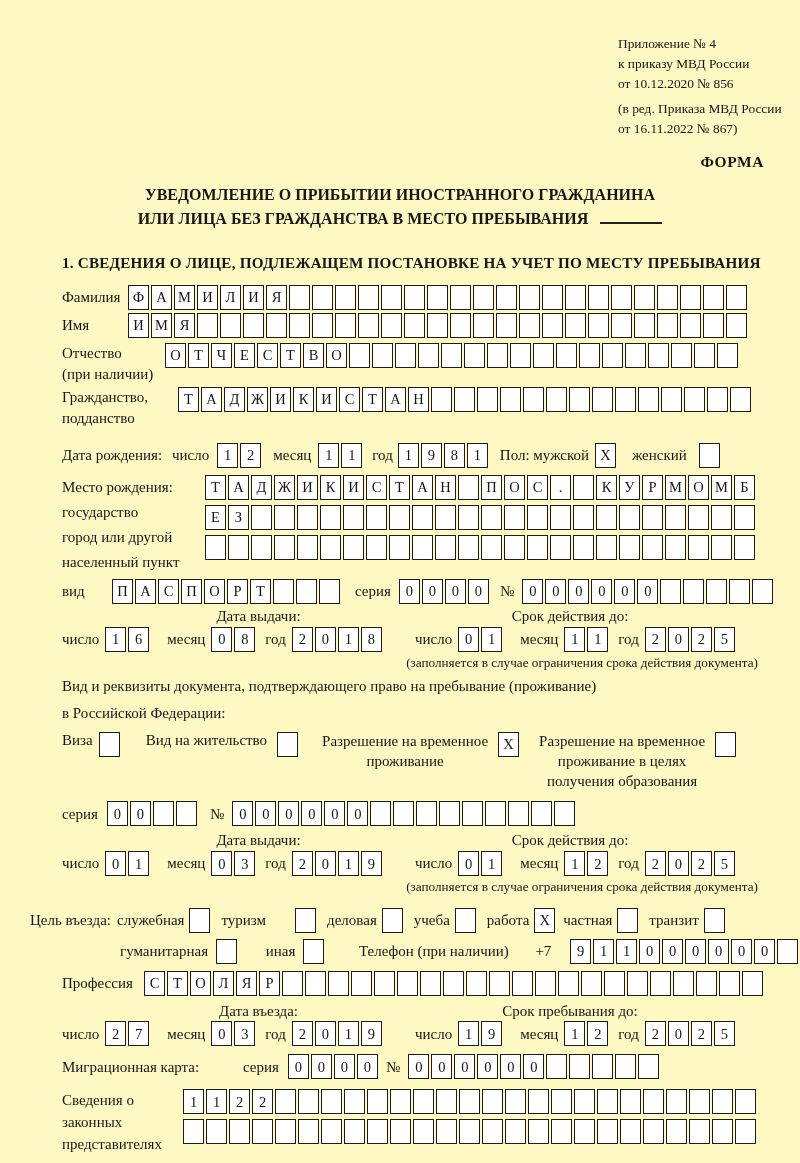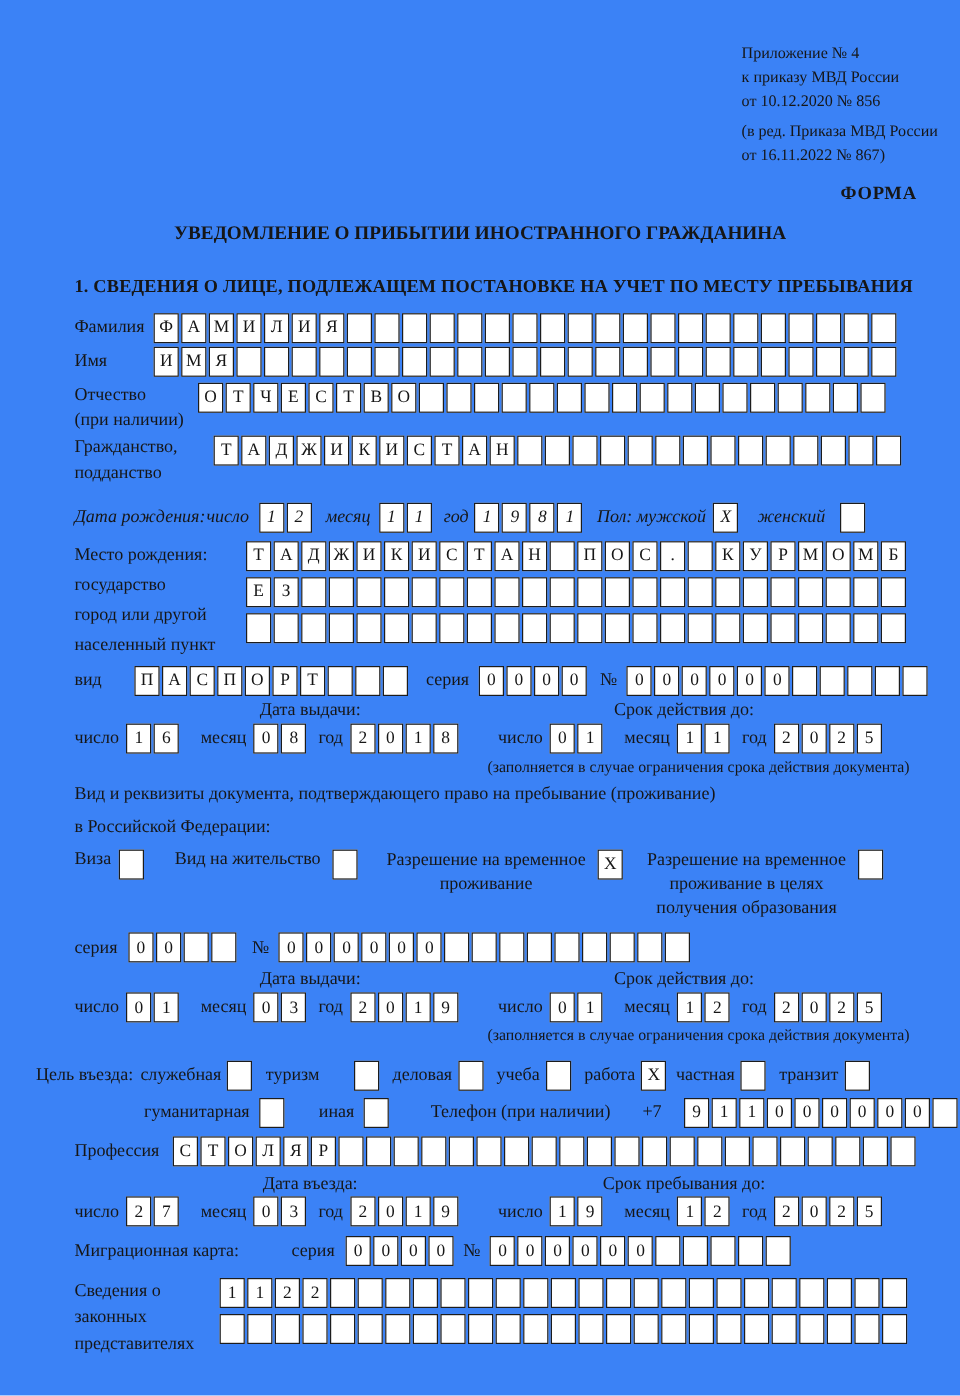--- a/index.html
+++ b/index.html
@@ -1,17 +1,17 @@
 <!DOCTYPE html>
 <html><head>
 <meta charset="utf-8">
 <style>
   html,body{margin:0;padding:0;background:#fff;}
   .page{
-    position:relative;width:800px;height:1163px;overflow:hidden;background:#3b82f6;
+    position:relative;width:800px;height:1163px;overflow:hidden;background:#fef9c3;
     color:#161616;font-family:"Liberation Serif","DejaVu Serif",serif;
     font-size:15px;line-height:1.25;
   }
   .annex{padding-top:34px;margin-left:618px;font-size:13.4px;line-height:1.5;}
   .annex-note{margin-top:5px;}
   .forma{text-align:right;margin:12px 36px 0 0;font-weight:bold;font-size:15.5px;letter-spacing:.6px;}
   .title{text-align:center;font-weight:bold;font-size:16px;margin-top:12px;line-height:1.5;}
   .uline{display:inline-block;width:62px;border-bottom:2.2px solid #222;height:12px;margin-left:12px;}
   .sec1{margin:22px 30px 0 62px;font-weight:bold;font-size:15.2px;letter-spacing:.2px;}
   .row{display:flex;align-items:center;margin-left:62px;}
@@ -60,20 +60,23 @@
     <div class="annex-note">
       <div>(в ред. Приказа МВД России</div>
       <div>от 16.11.2022 № 867)</div>
     </div>
   </div>
 
   <div class="forma">ФОРМА</div>
 
   <div class="title">
     <div>УВЕДОМЛЕНИЕ О ПРИБЫТИИ ИНОСТРАННОГО ГРАЖДАНИНА</div>
+    <div>
+      <span>ИЛИ ЛИЦА БЕЗ ГРАЖДАНСТВА В МЕСТО ПРЕБЫВАНИЯ</span><span class="uline"></span>
+    </div>
   </div>
 
   <div class="sec1">1. СВЕДЕНИЯ О ЛИЦЕ, ПОДЛЕЖАЩЕМ ПОСТАНОВКЕ НА УЧЕТ ПО МЕСТУ ПРЕБЫВАНИЯ</div>
 
   <div class="row" style="margin-top:13px;">
     <span class="lab" style="width:66px;">Фамилия</span>
     <span class="boxes">
         <span class="box">Ф</span>
         <span class="box">А</span>
         <span class="box">М</span>
@@ -198,21 +201,21 @@
         <span class="box"></span>
         <span class="box"></span>
         <span class="box"></span>
         <span class="box"></span>
         <span class="box"></span>
         <span class="box"></span>
         <span class="box"></span>
       </span>
   </div>
 
-  <div class="row" style="margin-top:14px;font-style:italic;">
+  <div class="row" style="margin-top:14px;">
     <span class="lab" style="width:110px;">Дата рождения:</span>
     <span class="lab" style="margin-right:8px;">число</span>
     <span class="boxes" style="margin-right:10px;">
         <span class="box">1</span>
         <span class="box">2</span>
       </span>
     <span class="lab" style="margin-right:7px;">месяц</span>
     <span class="boxes" style="margin-right:8px;">
         <span class="box">1</span>
         <span class="box">1</span>

